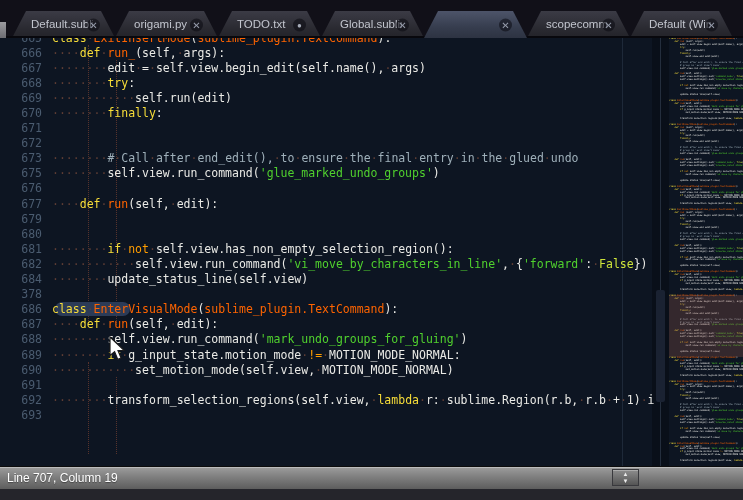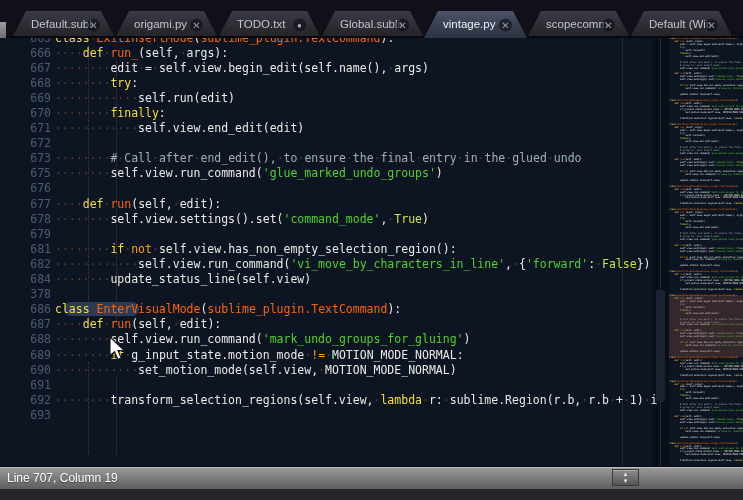--- a/index.html
+++ b/index.html
@@ -30,24 +30,24 @@
   .g{position:absolute;width:0;border-left:1px dotted var(--guide);z-index:0;}
   .g1a{left:88px;top:7px;height:280px;}
   .g2a{left:116px;top:22px;height:265px;}
   .g1b{left:88px;top:324px;height:92px;}
   .g2b{left:116px;top:339px;height:77px;}
 
   .scrollbar{position:absolute;left:652px;top:0;width:17px;height:428px;background:rgba(7,11,19,.55);z-index:0;}
   .sb-line{position:absolute;left:8px;top:0;height:428px;width:1px;background:#242e3d;}
   .sb-thumb{position:absolute;left:4px;top:252px;width:9px;height:112px;background:#1a2232;border-radius:2px;}
 
-  .rows{position:absolute;left:0;top:-8px;right:0;z-index:1;padding-left:9px;}
+  .rows{position:absolute;left:0;top:-8px;right:0;z-index:1;}
   .row{position:relative;height:15.1px;display:flex;align-items:center;font-size:11.5px;white-space:pre;}
   .lnum{width:42px;flex:0 0 42px;text-align:right;color:var(--gutter);z-index:1;}
-  .lcode{margin-left:4px;position:relative;z-index:1;}
+  .lcode{margin-left:10px;position:relative;z-index:1;}
   .tk-p{color:var(--p);} .tk-k{color:var(--k);} .tk-f{color:var(--f);}
   .tk-s{color:var(--s);} .tk-c{color:var(--c);} .tk-o{color:var(--o);}
   .tk-n{color:var(--n);} .ws{color:var(--ws);}
   .sel-bubble{position:absolute;left:55px;top:0.5px;width:75px;height:14px;border-radius:7px;
               background:var(--sel);z-index:0;}
 
   
   .minimap{position:absolute;left:669px;top:0;width:74px;height:428px;background:var(--bg);
            overflow:hidden;z-index:3;}
   .mm-line{font-size:2.3px;line-height:2.95px;white-space:pre;font-family:"DejaVu Sans Mono",monospace;}
@@ -87,21 +87,20 @@
       </div>
       <div class="tab">
         <span class="tab-label">TODO.txt</span>
         <span class="tab-close mod">●</span>
       </div>
       <div class="tab">
         <span class="tab-label">Global.sublime</span>
         <span class="tab-close">✕</span>
       </div>
       <div class="tab active">
-        <span class="tab-label">vintage.py</span>
         <span class="tab-close">✕</span>
       </div>
       <div class="tab">
         <span class="tab-label">scopecommand</span>
         <span class="tab-close">✕</span>
       </div>
       <div class="tab">
         <span class="tab-label">Default (Windo</span>
         <span class="tab-close">✕</span>
       </div>
@@ -117,28 +116,28 @@
       <div class="sb-line"></div>
       <div class="sb-thumb"></div>
     </div>
     <div class="rows">
         <div class="row"><span class="lnum">665</span><span class="lcode"><span class="tk-k">class</span><span class="ws">·</span><span class="tk-f">ExitInsertMode</span><span class="tk-p">(</span><span class="tk-f">sublime_plugin.TextCommand</span><span class="tk-p">):</span></span></div>
         <div class="row"><span class="lnum">666</span><span class="lcode"><span class="ws">····</span><span class="tk-k">def</span><span class="ws">·</span><span class="tk-f">run_</span><span class="tk-p">(self,</span><span class="ws">·</span><span class="tk-p">args):</span></span></div>
         <div class="row"><span class="lnum">667</span><span class="lcode"><span class="ws">········</span><span class="tk-p">edit</span><span class="ws">·</span><span class="tk-p">=</span><span class="ws">·</span><span class="tk-p">self.view.begin_edit(self.name(),</span><span class="ws">·</span><span class="tk-p">args)</span></span></div>
         <div class="row"><span class="lnum">668</span><span class="lcode"><span class="ws">········</span><span class="tk-k">try</span><span class="tk-p">:</span></span></div>
         <div class="row"><span class="lnum">669</span><span class="lcode"><span class="ws">············</span><span class="tk-p">self.run(edit)</span></span></div>
         <div class="row"><span class="lnum">670</span><span class="lcode"><span class="ws">········</span><span class="tk-k">finally</span><span class="tk-p">:</span></span></div>
-        <div class="row"><span class="lnum">671</span><span class="lcode"><span class="ws">············</span><span class="tk-p">self.view.end_edit(edit)</span></span></div>
+        <div class="row"><span class="lnum">671</span></div>
         <div class="row"><span class="lnum">672</span><span class="lcode"></span></div>
         <div class="row"><span class="lnum">673</span><span class="lcode"><span class="ws">········</span><span class="tk-c">#</span><span class="ws">·</span><span class="tk-c">Call</span><span class="ws">·</span><span class="tk-c">after</span><span class="ws">·</span><span class="tk-c">end_edit(),</span><span class="ws">·</span><span class="tk-c">to</span><span class="ws">·</span><span class="tk-c">ensure</span><span class="ws">·</span><span class="tk-c">the</span><span class="ws">·</span><span class="tk-c">final</span><span class="ws">·</span><span class="tk-c">entry</span><span class="ws">·</span><span class="tk-c">in</span><span class="ws">·</span><span class="tk-c">the</span><span class="ws">·</span><span class="tk-c">glued</span><span class="ws">·</span><span class="tk-c">undo</span></span></div>
         <div class="row"><span class="lnum">675</span><span class="lcode"><span class="ws">········</span><span class="tk-p">self.view.run_command(</span><span class="tk-s">'glue_marked_undo_groups'</span><span class="tk-p">)</span></span></div>
         <div class="row"><span class="lnum">676</span><span class="lcode"></span></div>
         <div class="row"><span class="lnum">677</span><span class="lcode"><span class="ws">····</span><span class="tk-k">def</span><span class="ws">·</span><span class="tk-f">run</span><span class="tk-p">(self,</span><span class="ws">·</span><span class="tk-p">edit):</span></span></div>
-        <div class="row"><span class="lnum">678</span><span class="lcode"><span class="ws">········</span><span class="tk-p">self.view.settings().set(</span><span class="tk-s">'command_mode'</span><span class="tk-p">,</span><span class="ws">·</span><span class="tk-n">True</span><span class="tk-p">)</span></span></div>
         <div class="row"><span class="lnum">679</span></div>
+        <div class="row"><span class="lnum">680</span><span class="lcode"></span></div>
         <div class="row"><span class="lnum">681</span><span class="lcode"><span class="ws">········</span><span class="tk-k">if</span><span class="ws">·</span><span class="tk-o">not</span><span class="ws">·</span><span class="tk-p">self.view.has_non_empty_selection_region():</span></span></div>
         <div class="row"><span class="lnum">682</span><span class="lcode"><span class="ws">············</span><span class="tk-p">self.view.run_command(</span><span class="tk-s">'vi_move_by_characters_in_line'</span><span class="tk-p">,</span><span class="ws">·</span><span class="tk-p">{</span><span class="tk-s">'forward'</span><span class="tk-p">:</span><span class="ws">·</span><span class="tk-n">False</span><span class="tk-p">})</span></span></div>
         <div class="row"><span class="lnum">684</span><span class="lcode"><span class="ws">········</span><span class="tk-p">update_status_line(self.view)</span></span></div>
         <div class="row"><span class="lnum">378</span><span class="lcode"></span></div>
         <div class="row"><span class="sel-bubble"></span><span class="lnum">686</span><span class="lcode"><span class="tk-k">class</span><span class="ws">·</span><span class="tk-f">EnterVisualMode</span><span class="tk-p">(</span><span class="tk-f">sublime_plugin.TextCommand</span><span class="tk-p">):</span></span></div>
         <div class="row"><span class="lnum">687</span><span class="lcode"><span class="ws">····</span><span class="tk-k">def</span><span class="ws">·</span><span class="tk-f">run</span><span class="tk-p">(self,</span><span class="ws">·</span><span class="tk-p">edit):</span></span></div>
         <div class="row"><span class="lnum">688</span><span class="lcode"><span class="ws">········</span><span class="tk-p">self.view.run_command(</span><span class="tk-s">'mark_undo_groups_for_gluing'</span><span class="tk-p">)</span></span></div>
         <div class="row"><span class="lnum">689</span><span class="lcode"><span class="ws">········</span><span class="tk-k">if</span><span class="ws">·</span><span class="tk-p">g_input_state.motion_mode</span><span class="ws">·</span><span class="tk-o">!=</span><span class="ws">·</span><span class="tk-p">MOTION_MODE_NORMAL:</span></span></div>
         <div class="row"><span class="lnum">690</span><span class="lcode"><span class="ws">············</span><span class="tk-p">set_motion_mode(self.view,</span><span class="ws">·</span><span class="tk-p">MOTION_MODE_NORMAL)</span></span></div>
         <div class="row"><span class="lnum">691</span><span class="lcode"></span></div>

